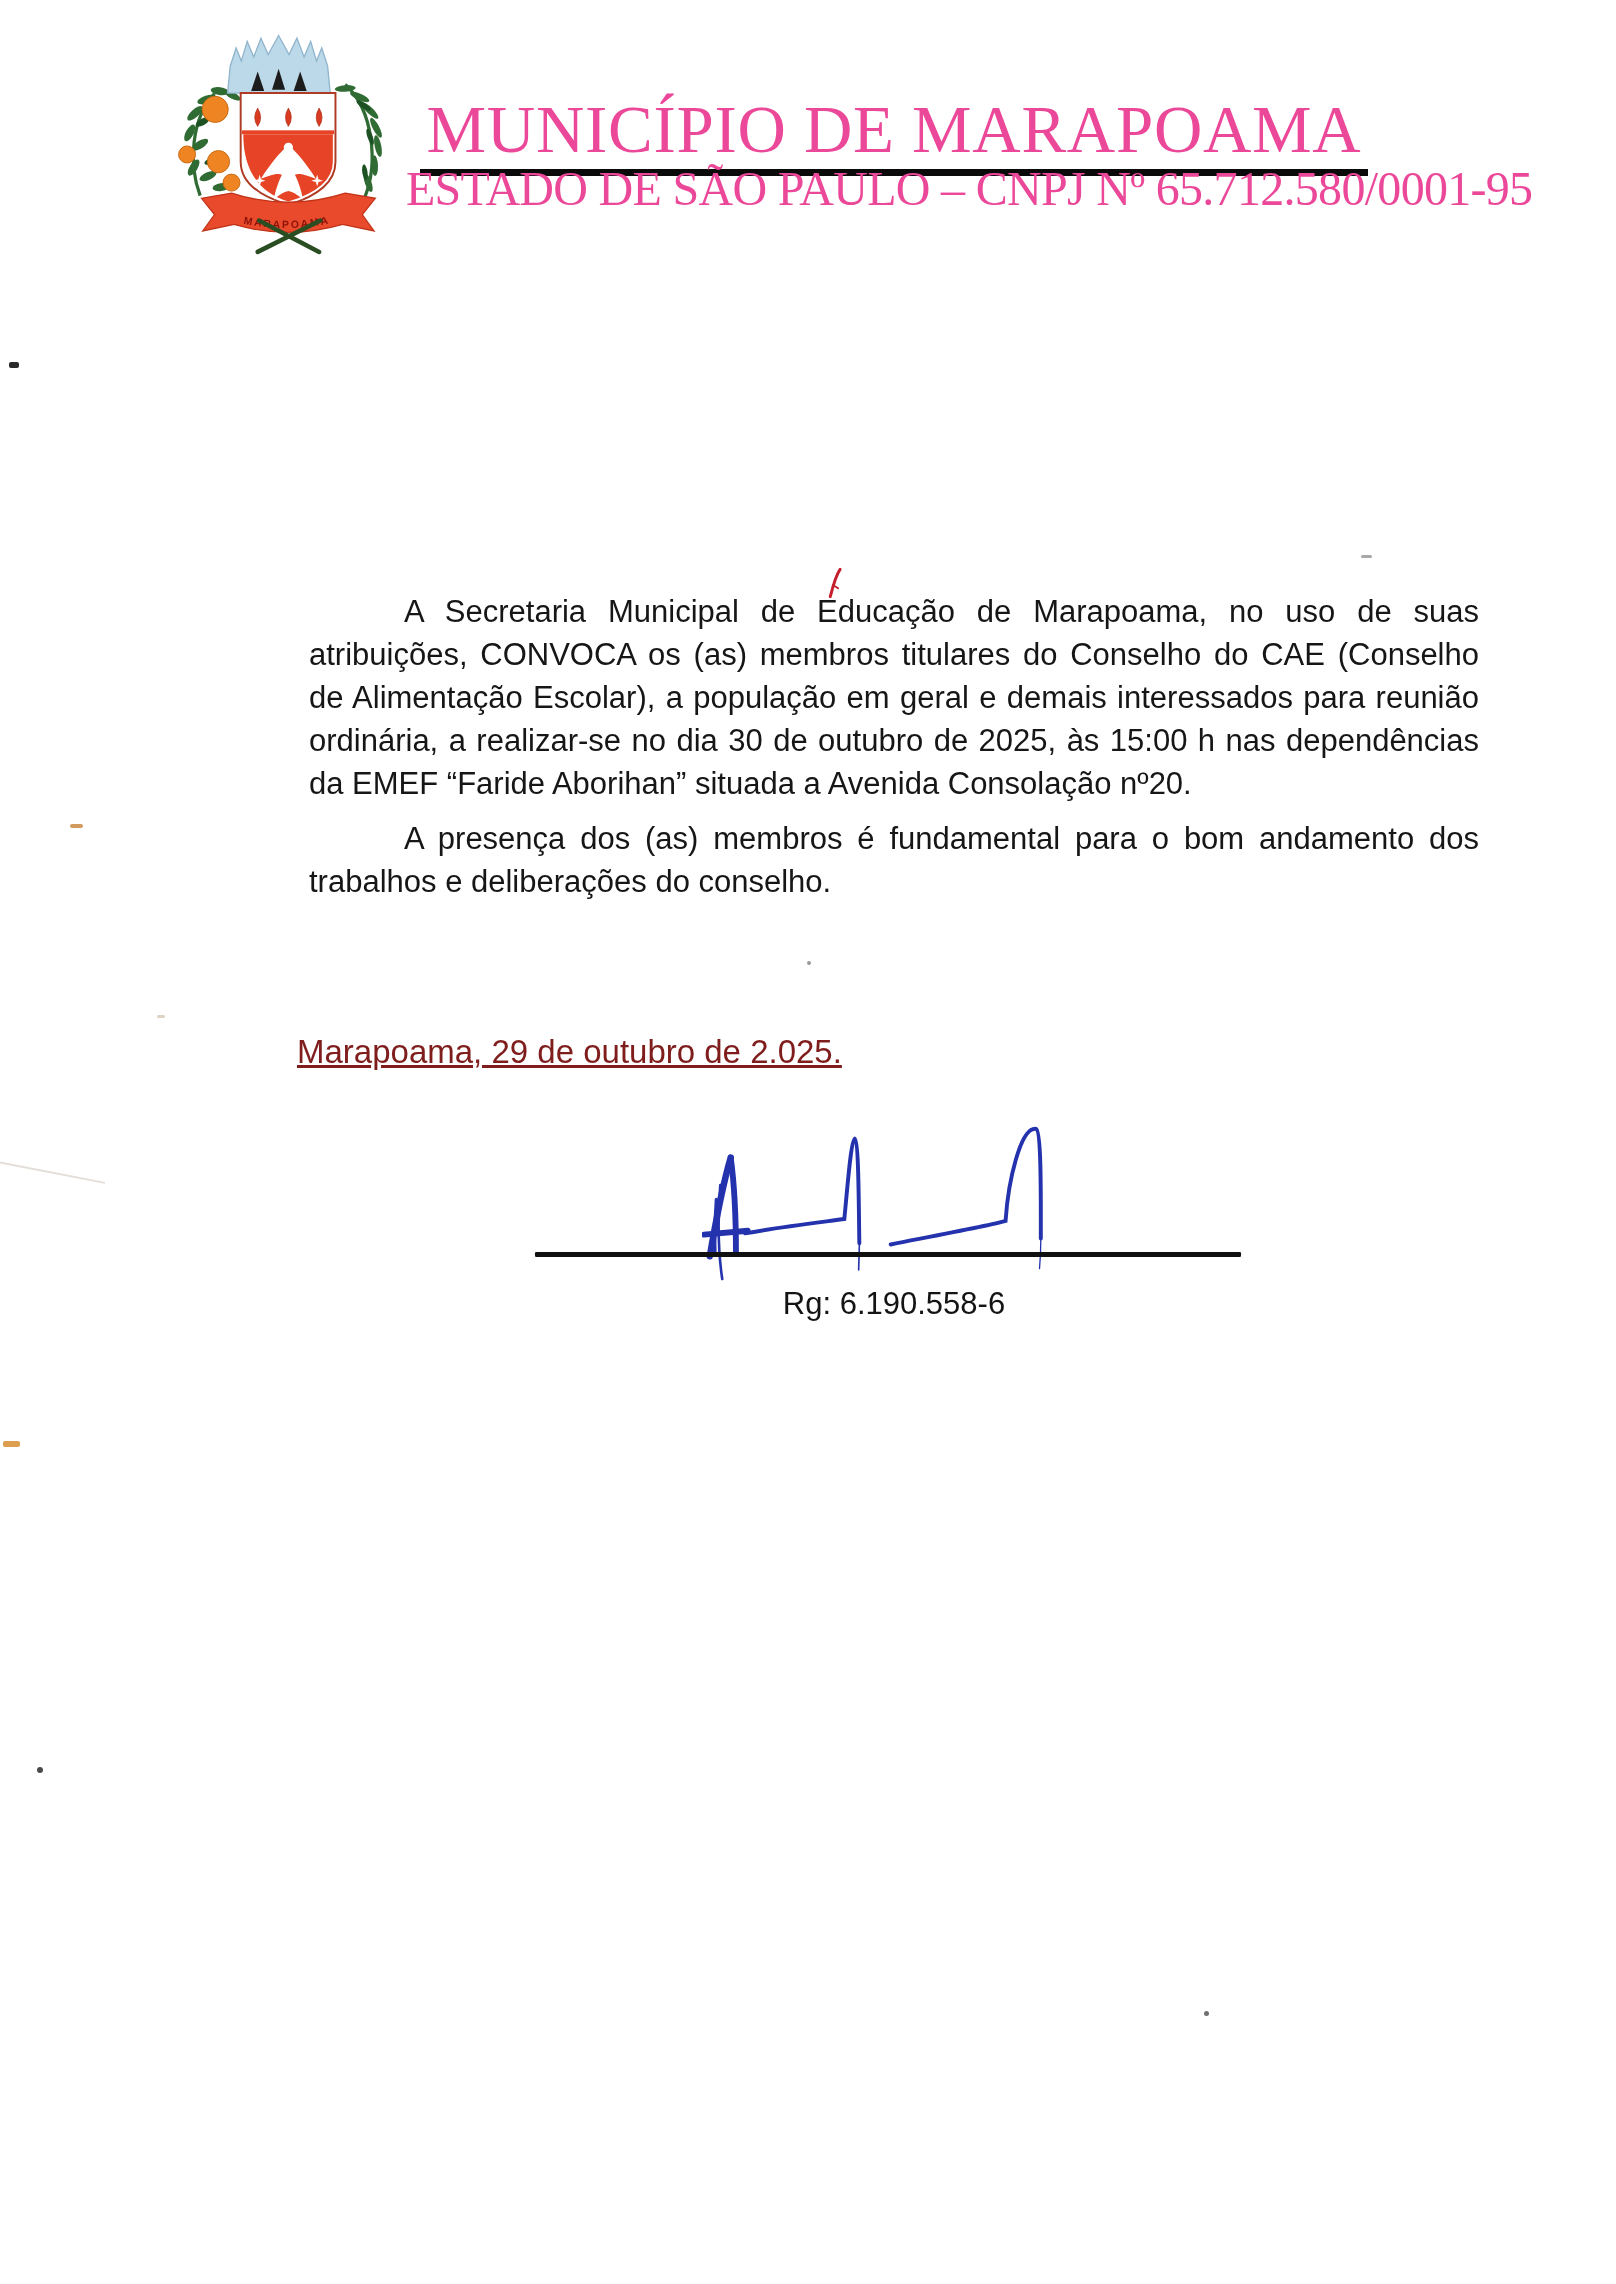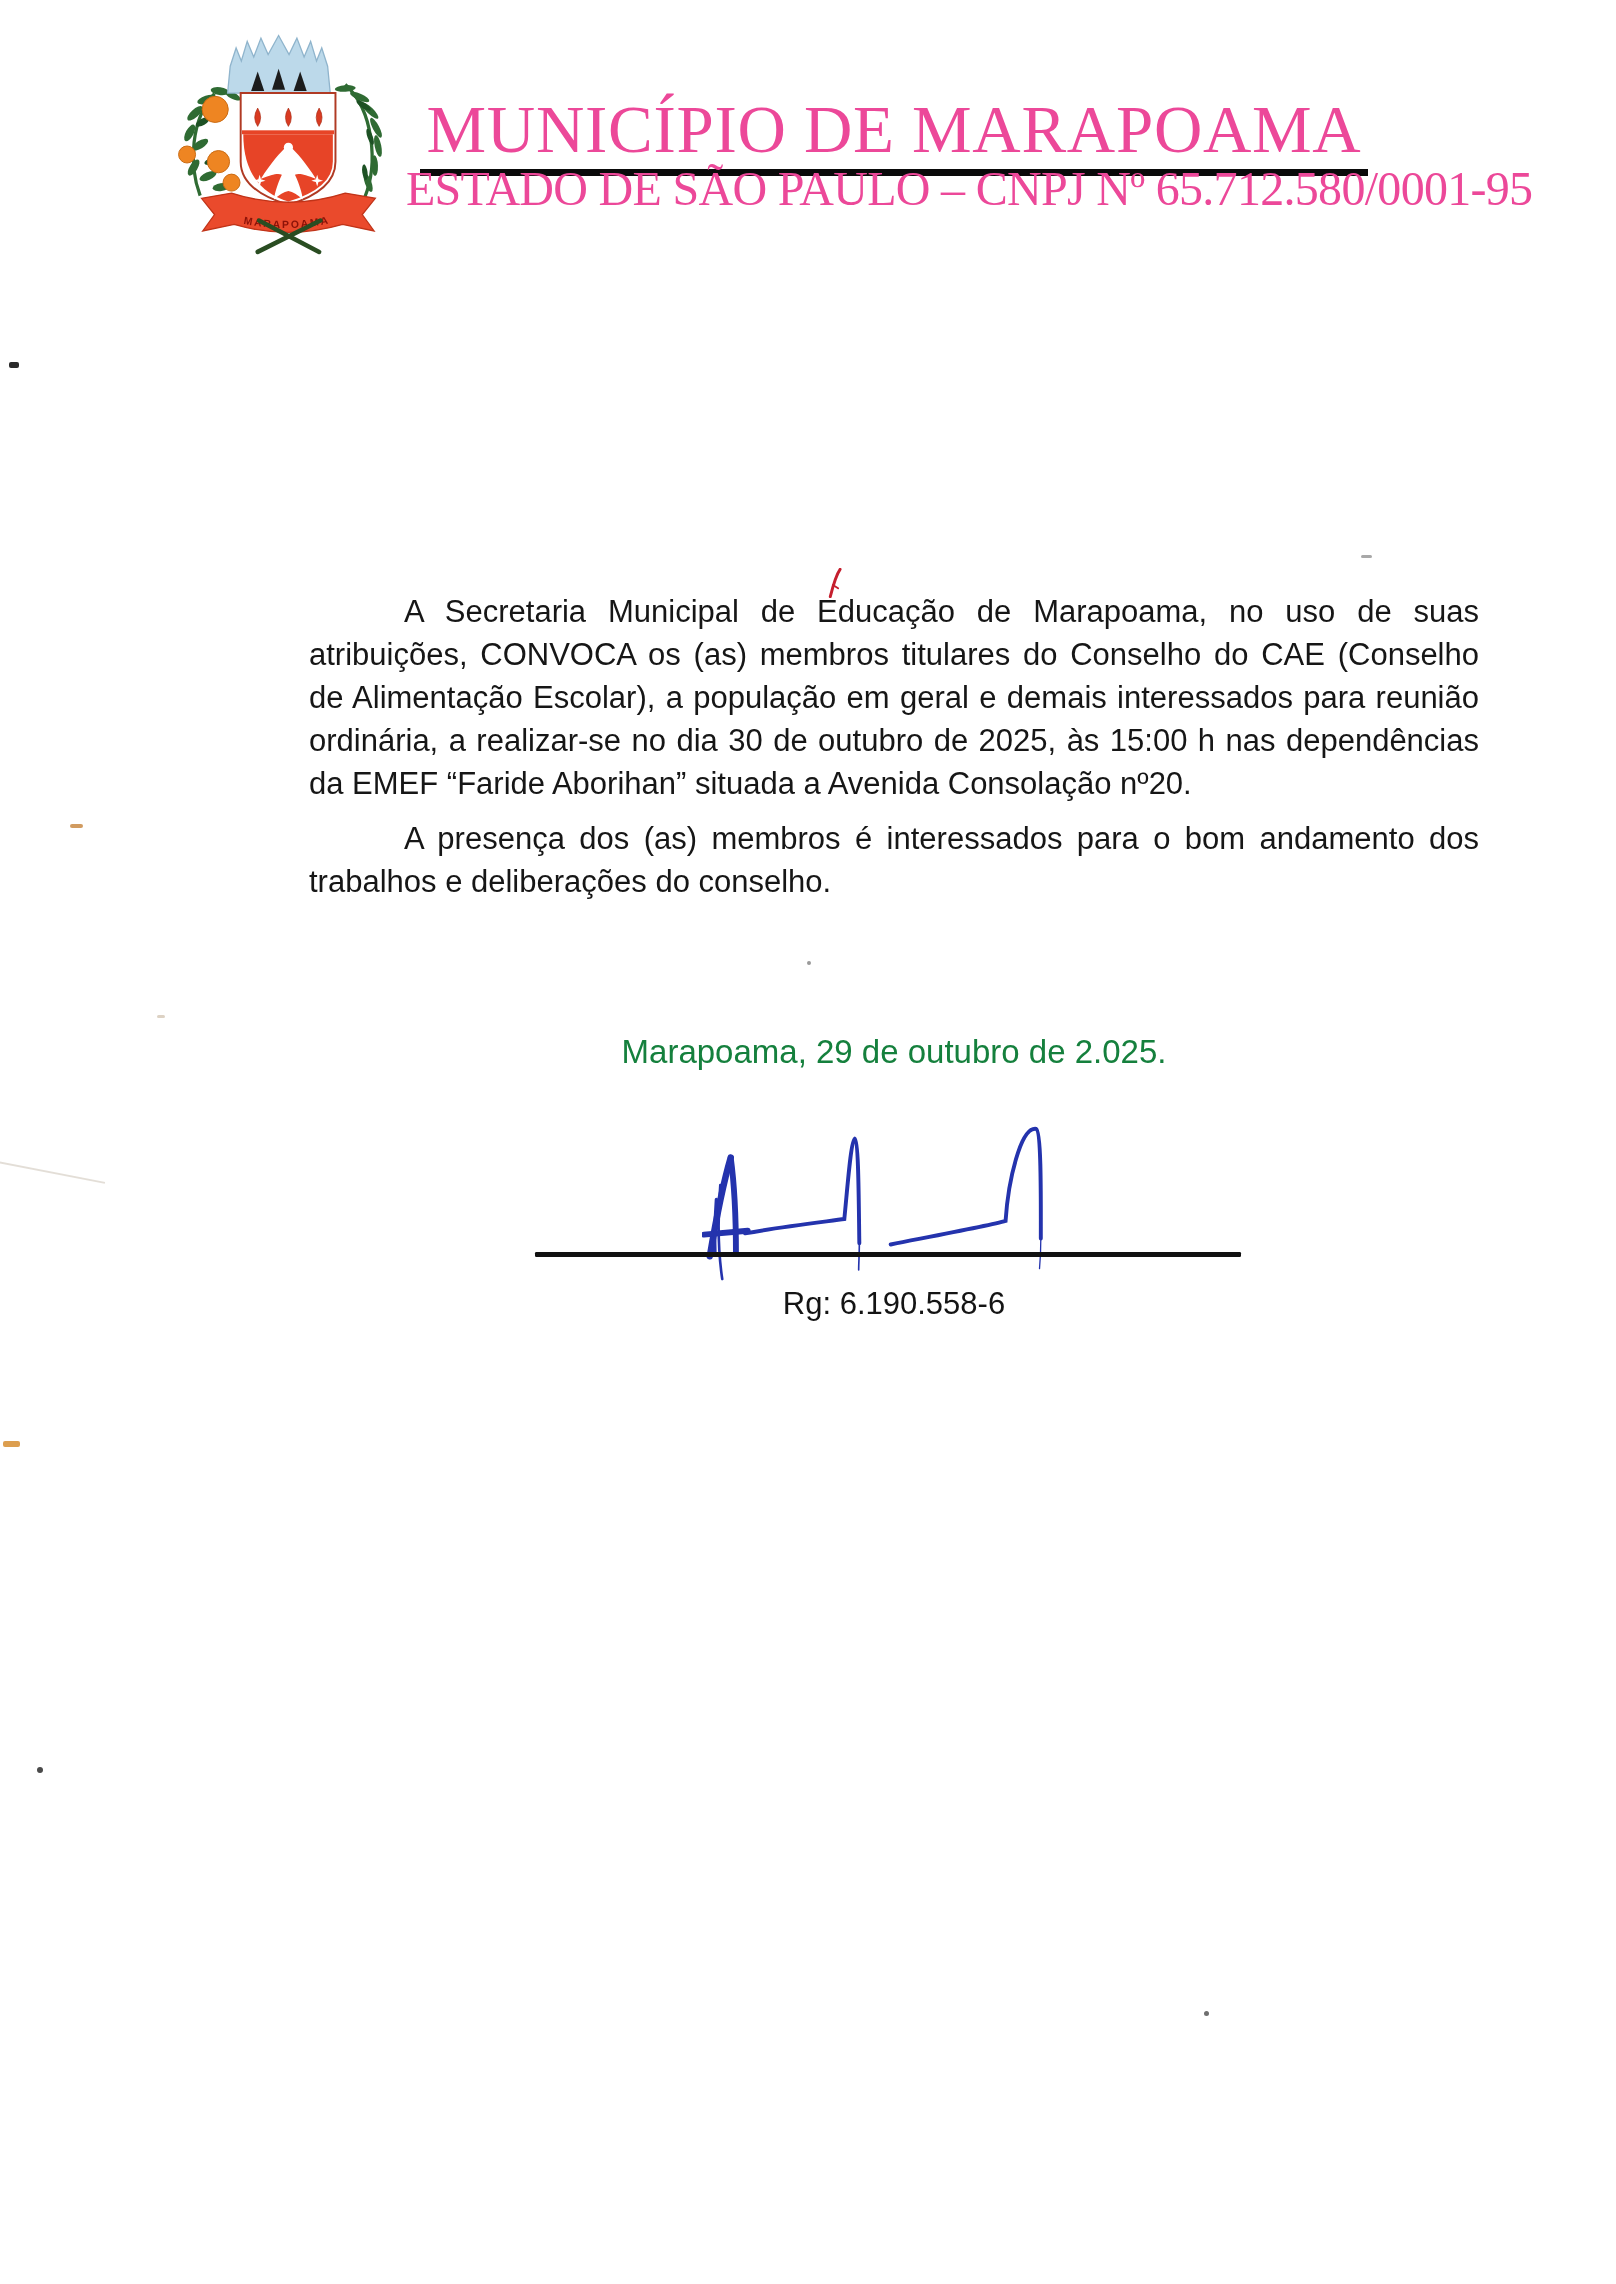--- a/index.html
+++ b/index.html
@@ -45,21 +45,21 @@
   
   .body-text{
     position:absolute;left:297px;top:578px;width:1194px;
     font-size:31px;line-height:43px;
     text-align:justify;color:#161616;
   }
   .body-text p{margin:12px;text-indent:95px;}
   
   .date-line{
     position:absolute;left:297px;top:1030px;width:1194px;
-    text-align:center;font-size:33px;line-height:43px;color:#15803d;
+    font-size:33px;line-height:43px;color:#7f1d1d;text-decoration:underline;
   }
   
   .signature-svg{position:absolute;left:702px;top:1121px;width:346px;height:196px;}
   .sig-line{
     position:absolute;left:535px;top:1252px;width:706px;height:5.2px;
     background:#111111;border-radius:1.3px;
   }
   .signer-block{
     position:absolute;left:297px;top:1283px;width:1194px;
     text-align:center;font-size:31px;line-height:41px;color:#141414;
@@ -176,21 +176,21 @@
   </svg>
 
   <div class="muni-title-wrap">
     <span class="muni-title">MUNICÍPIO DE MARAPOAMA</span>
   </div>
   <div class="state-line">ESTADO DE SÃO PAULO – CNPJ Nº 65.712.580/0001-95</div>
 
 
   <div class="body-text">
     <p>A Secretaria Municipal de Educação de Marapoama, no uso de suas atribuições, CONVOCA os (as) membros titulares do Conselho do CAE (Conselho de Alimentação Escolar), a população em geral e demais interessados para reunião ordinária, a realizar-se no dia 30 de outubro de 2025, às 15:00 h nas dependências da EMEF “Faride Aborihan” situada a Avenida Consolação nº20.</p>
-    <p>A presença dos (as) membros é interessados para o bom andamento dos trabalhos e deliberações do conselho.</p>
+    <p>A presença dos (as) membros é fundamental para o bom andamento dos trabalhos e deliberações do conselho.</p>
   </div>
 
   <svg class="red-tick" viewBox="0 0 26 46" xmlns="http://www.w3.org/2000/svg">
     <path d="M5,44 C9,28 13,12 20,2" fill="none" stroke="#c51f2e" stroke-width="4.5" stroke-linecap="round"></path>
     <path d="M9,26 L17,31" fill="none" stroke="#c51f2e" stroke-width="3" stroke-linecap="round"></path>
   </svg>
 
   <div class="date-line">Marapoama, 29 de outubro de 2.025.</div>
 
   <svg class="signature-svg" viewBox="0 0 530 300" xmlns="http://www.w3.org/2000/svg">

